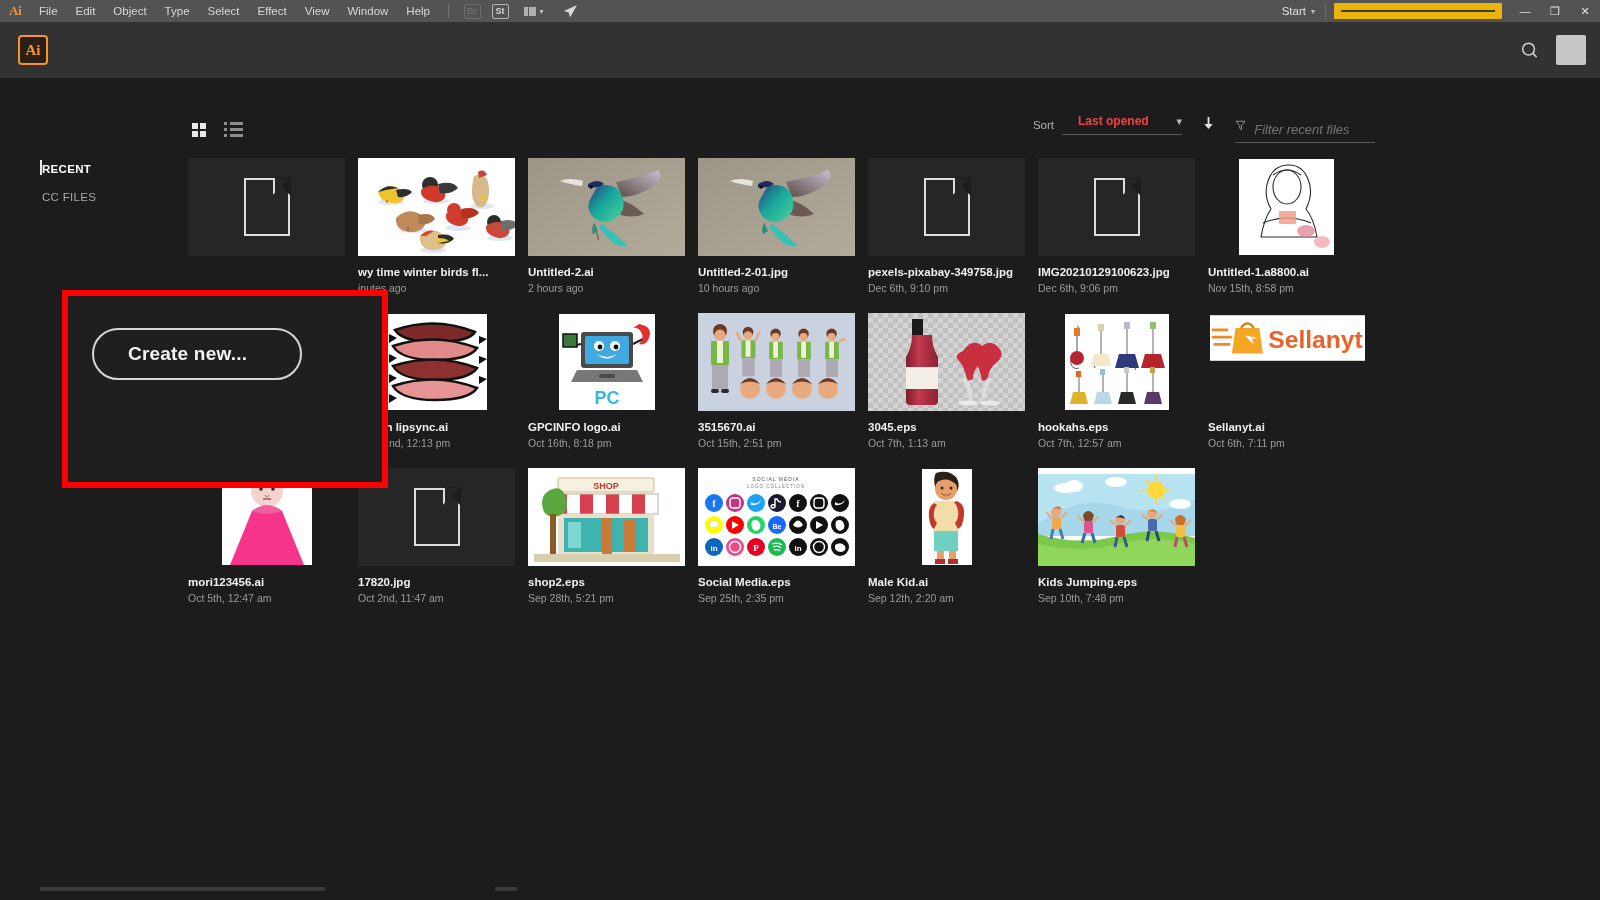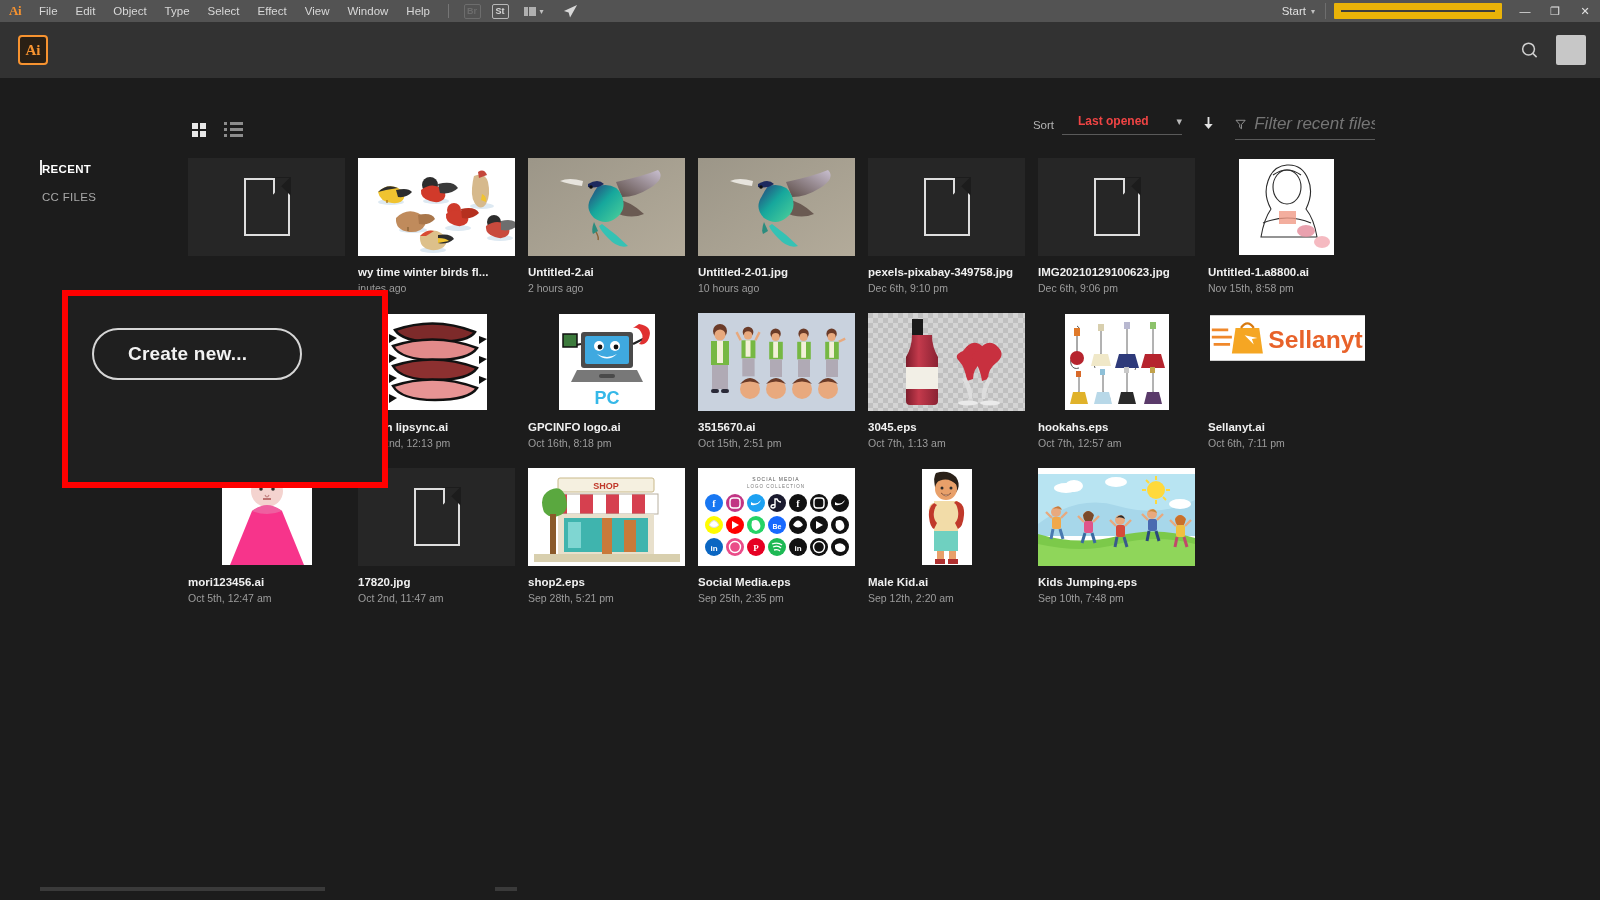--- a/index.html
+++ b/index.html
@@ -145,23 +145,24 @@
 
   .filterwrap {
     position:absolute; right:225px; top:36px;
     display:flex; align-items:center; gap:8px;
     width:140px;
     border-bottom:1px solid #5a5a5a;
     padding-bottom:5px;
   }
   .filter-input {
     background:transparent; border:none; outline:none;
-    color:#9e9e9e; font-size:17px; font-style:italic;
+    color:#9e9e9e; font-size:13px; font-style:italic;
     width:100%;
     font-family:"Liberation Sans", sans-serif;
+    margin-top:8px;
   }
 
   
   .sidebar {
     position:absolute; left:40px; top:80px;
     width:150px;
   }
   .side-item {
     display:flex; align-items:center;
     height:22px;

